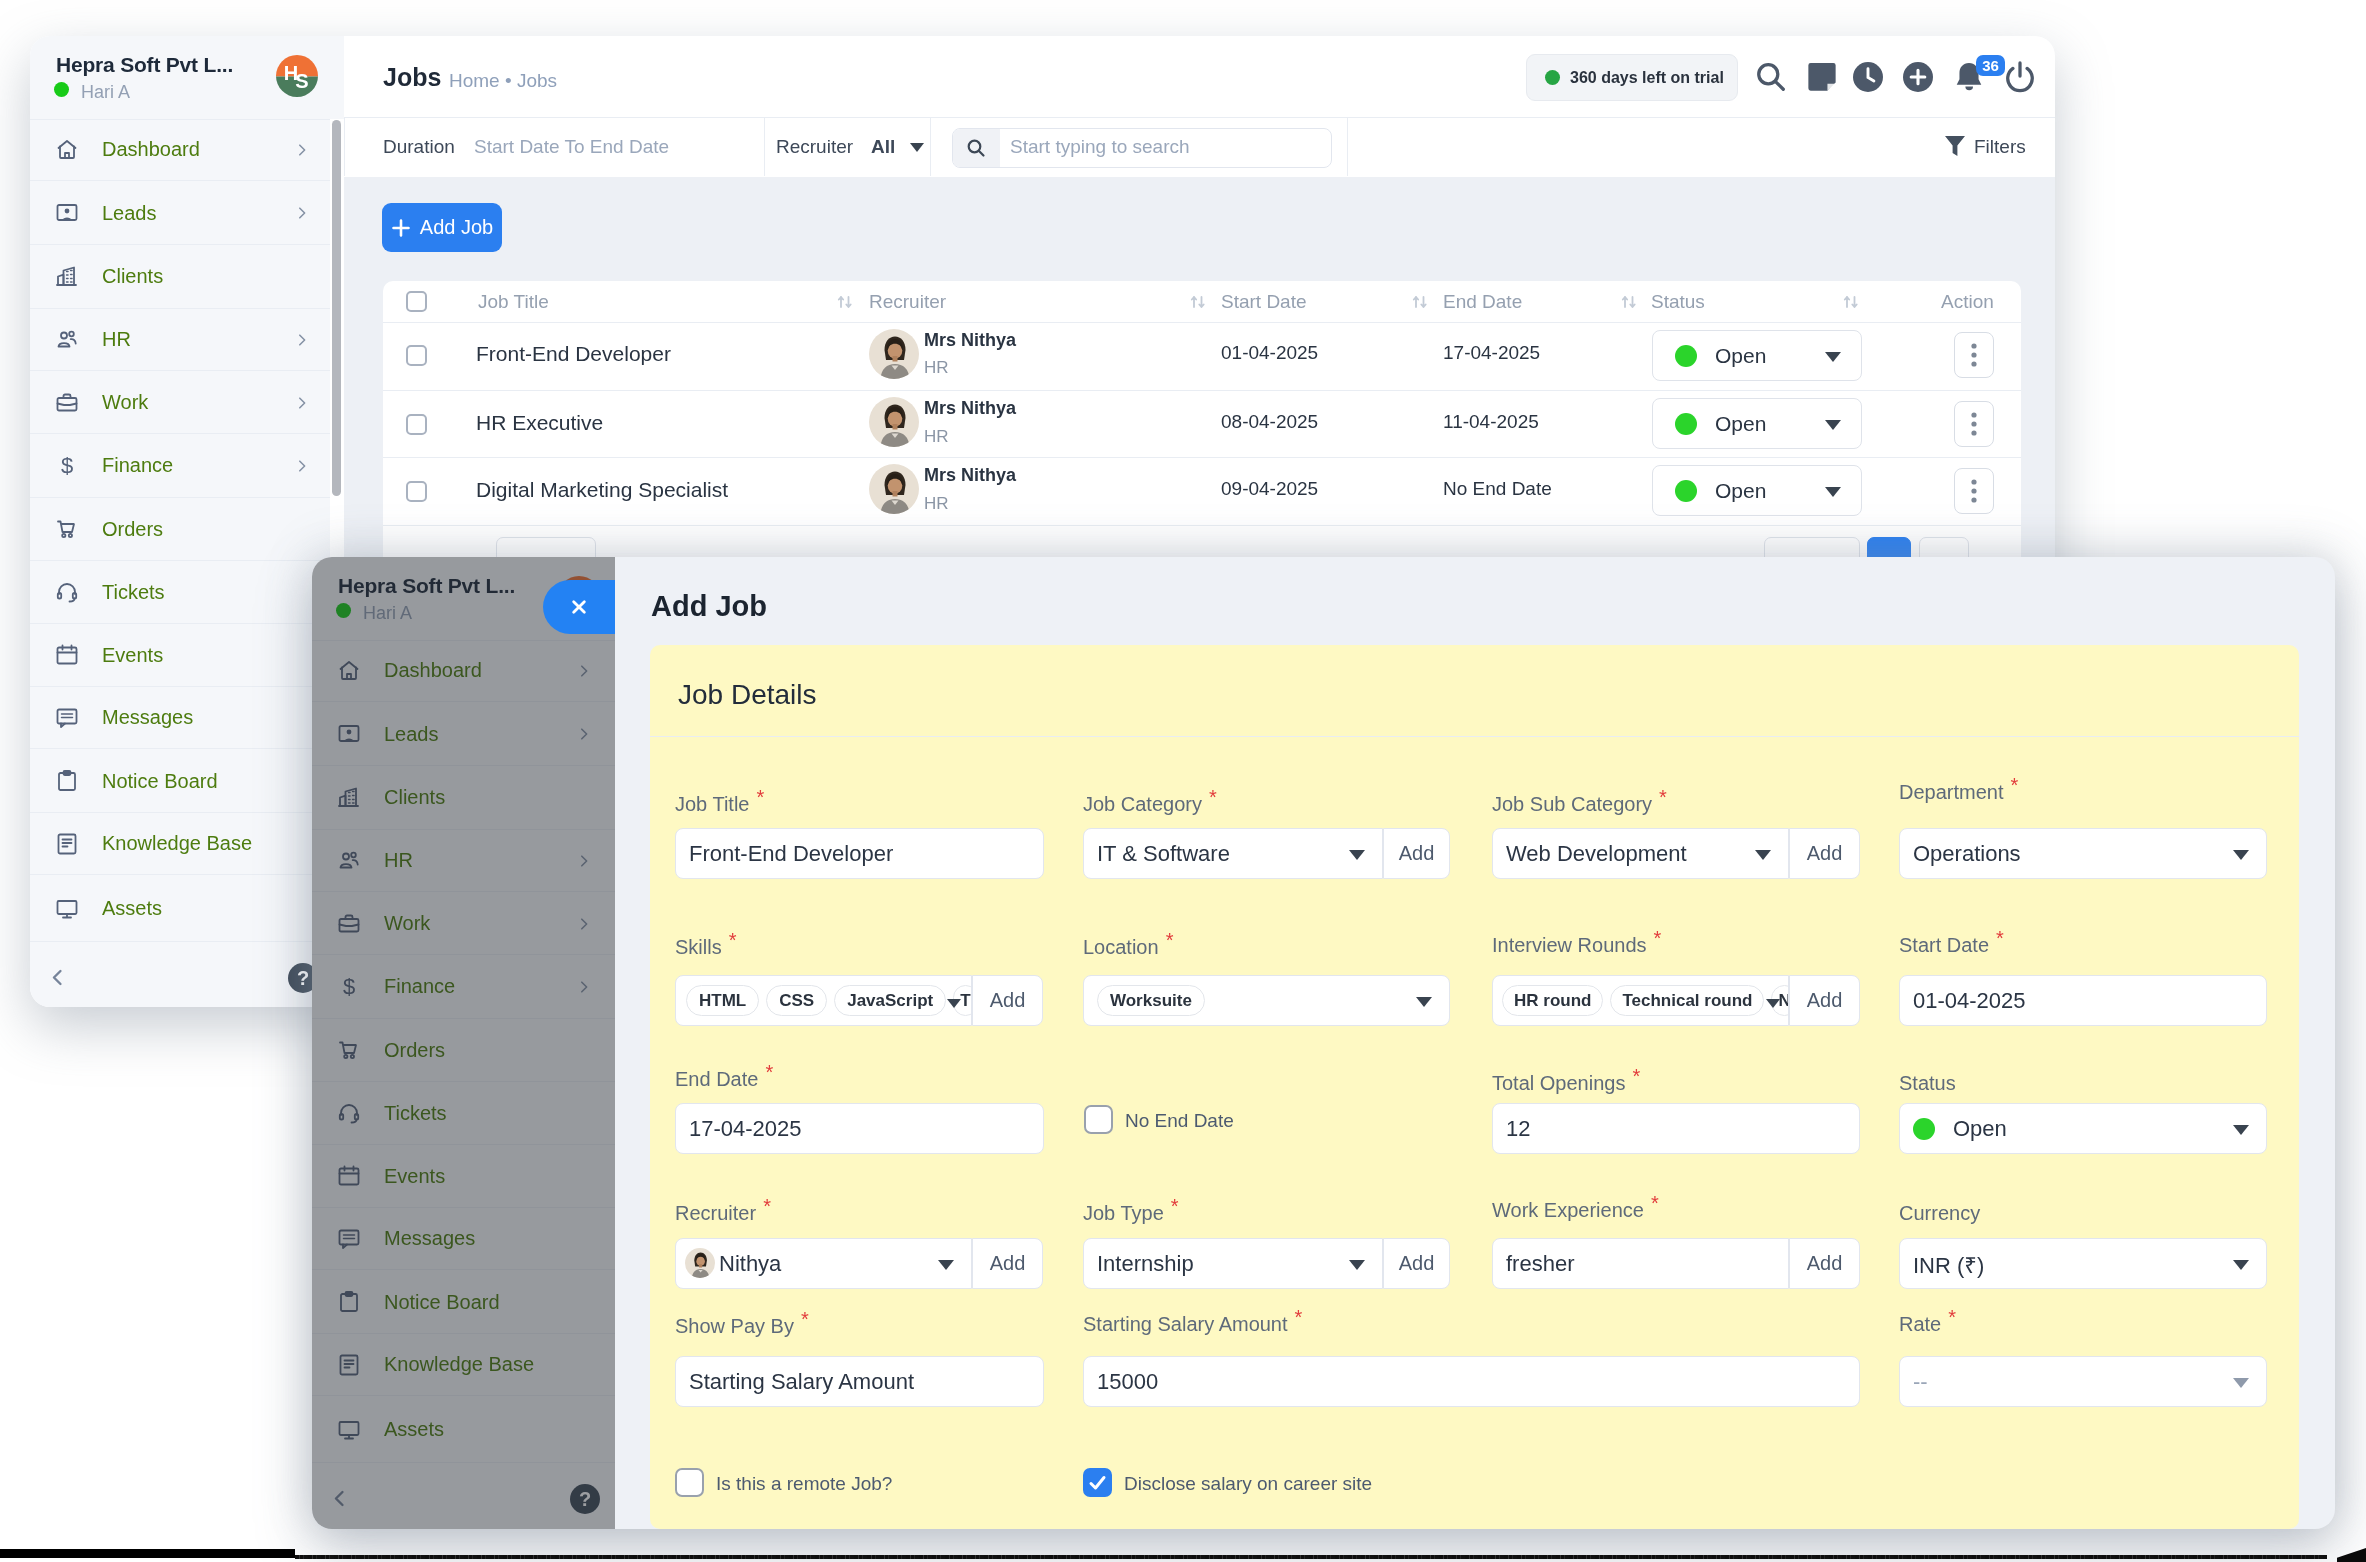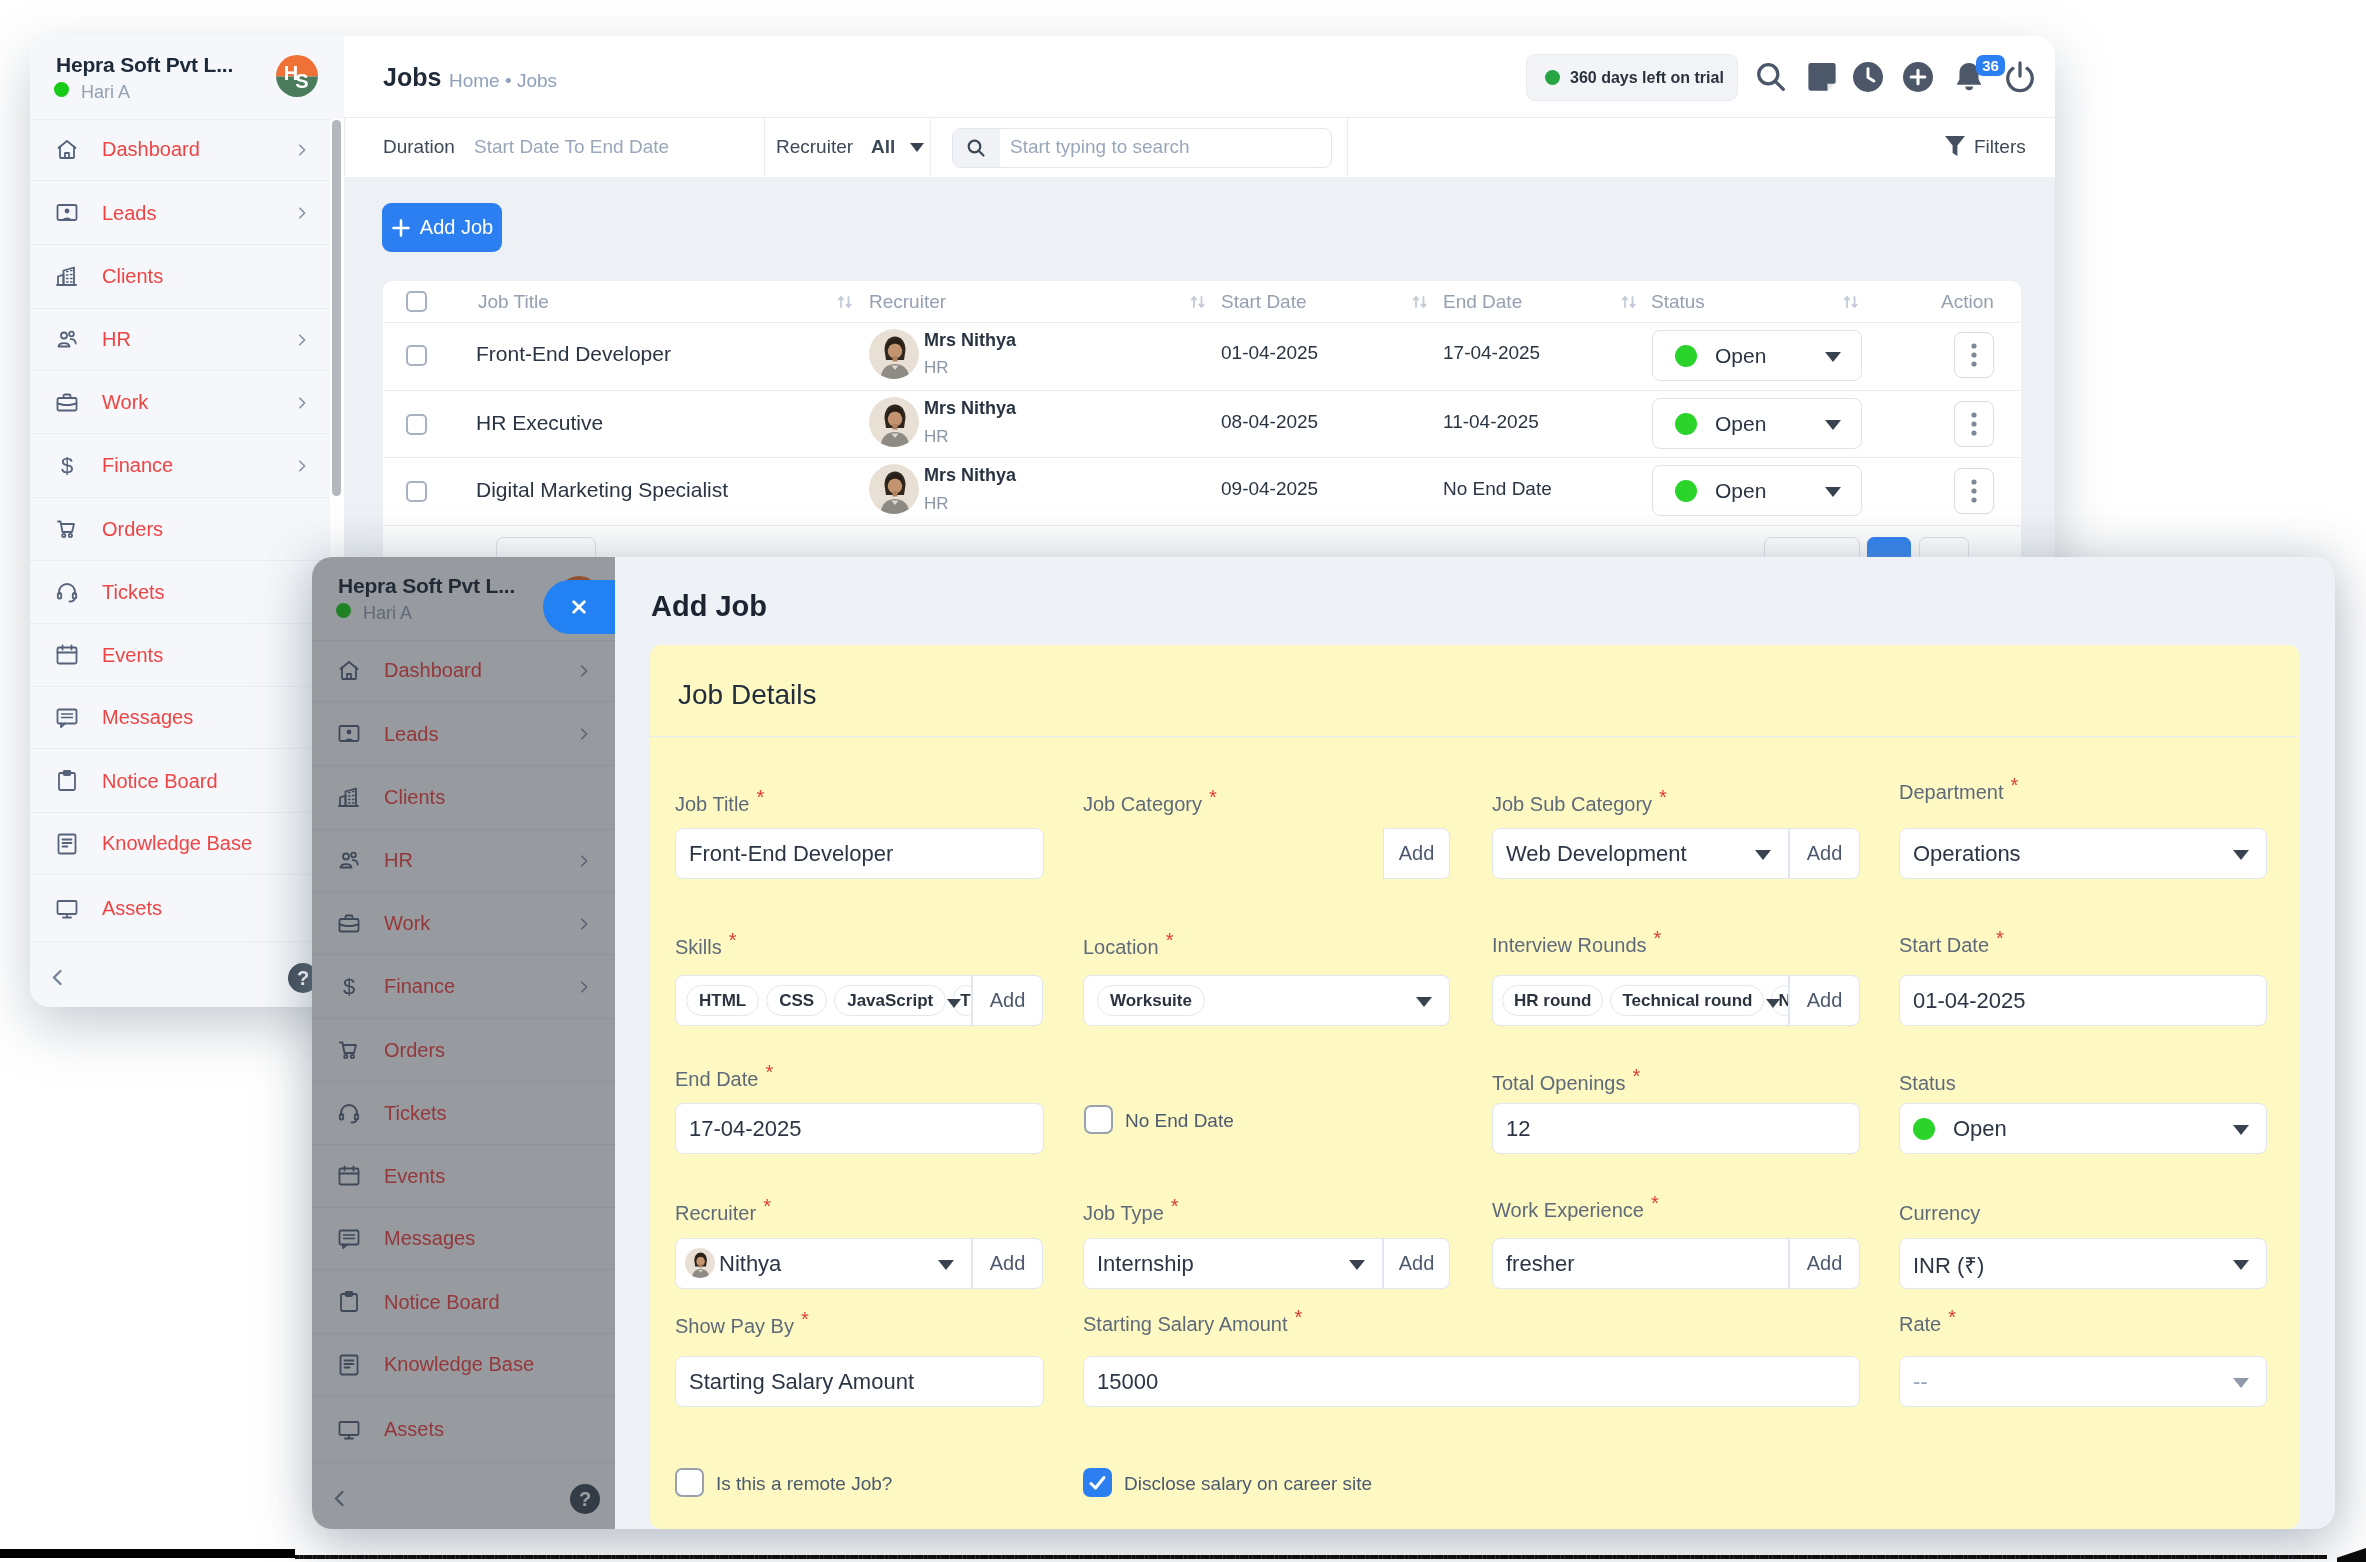--- a/index.html
+++ b/index.html
@@ -8,21 +8,21 @@
 .a{position:absolute}
 .win1{position:absolute;left:30px;top:36px;width:2025px;height:971px;background:#fff;border-radius:20px;box-shadow:0 20px 54px rgba(125,135,150,.42);overflow:hidden}
 .win2{position:absolute;left:312px;top:557px;width:2023px;height:972px;background:#eef1f6;border-radius:20px;box-shadow:0 -6px 45px rgba(125,135,150,.25),0 20px 54px rgba(125,135,150,.45);overflow:hidden}
 
 .sbin{position:absolute;left:0;top:0;width:300px;height:100%;background:#f5f7fa}
 .sb-co{position:absolute;left:26px;top:17px;font-size:21px;font-weight:bold;color:#1e2a3a;letter-spacing:-0.2px;max-width:213px;overflow:hidden;white-space:nowrap}
 .sb-dot{position:absolute;left:24px;top:46px;width:15px;height:15px;border-radius:50%;background:#18cb18}
 .sb-user{position:absolute;left:51px;top:46px;font-size:18px;color:#93a0b4}
 .mi{position:absolute;left:0;width:100%;border-bottom:1px solid #e9edf3;display:flex;align-items:center}
 .mi svg{position:absolute;left:24px;top:50%;transform:translateY(-50%);width:26px;height:26px}
-.mi .lb{position:absolute;left:72px;font-size:20px;color:#ef4444}
+.mi .lb{position:absolute;left:72px;font-size:20px;color:#4d7c0f}
 .mi .ch{position:absolute;left:265px;top:50%;transform:translateY(-50%);width:14px;height:14px}
 .thumb{position:absolute;left:302px;top:84px;width:9px;height:376px;border-radius:5px;background:#b4b7bd}
 .ft-q{position:absolute;width:30px;height:30px;border-radius:50%;background:#3e4a58;color:#fff;font-size:20px;font-weight:bold;display:flex;align-items:center;justify-content:center}
 
 .m1{position:absolute;left:314px;top:0;width:1711px;height:100%}
 .vline{position:absolute;background:#e9edf3;width:1px}
 .hline{position:absolute;background:#e9edf3;height:1px}
 .jtitle{position:absolute;left:39px;top:27px;font-size:25px;font-weight:bold;color:#1f2937}
 .bcrumb{position:absolute;left:105px;top:34px;font-size:19px;color:#8fa0ba}
 .badge{position:absolute;left:1182px;top:18px;width:212px;height:47px;background:#f2f4f7;border:1px solid #e7eaef;border-radius:9px;display:flex;align-items:center;font-size:16px;font-weight:bold;color:#2a323e;white-space:nowrap}
@@ -548,20 +548,21 @@
     </div>
 <div class="ajtitle">Add Job</div>
 <div class="fcard">
       <div class="jdtitle">Job Details</div>
 <div class="hline" style="left:0;top:91px;width:100%"></div>
 <div class="fl" style="left:25px;top:148px">Job Title<span class="req">*</span></div>
 <div class="fl" style="left:433px;top:148px">Job Category<span class="req">*</span></div>
 <div class="fl" style="left:842px;top:148px">Job Sub Category<span class="req">*</span></div>
 <div class="fl" style="left:1249px;top:136px">Department<span class="req">*</span></div>
 <div class="inp" style="left:25px;top:183px;width:369px">Front-End Developer</div>
+<div class="inp" style="left:433px;top:183px;width:300px;border-radius:8px 0 0 8px">IT &amp; Software<span style="position:absolute;right:17px;top:21px;width:0;height:0;border-left:8px solid transparent;border-right:8px solid transparent;border-top:10px solid #39434f"></span></div>
 <div class="addb" style="left:733px;top:183px;width:67px;border-radius:0 8px 8px 0">Add</div>
 <div class="inp" style="left:842px;top:183px;width:297px;border-radius:8px 0 0 8px">Web Development<span style="position:absolute;right:17px;top:21px;width:0;height:0;border-left:8px solid transparent;border-right:8px solid transparent;border-top:10px solid #39434f"></span></div>
 <div class="addb" style="left:1139px;top:183px;width:71px;border-radius:0 8px 8px 0">Add</div>
 <div class="inp" style="left:1249px;top:183px;width:368px">Operations<span style="position:absolute;right:17px;top:21px;width:0;height:0;border-left:8px solid transparent;border-right:8px solid transparent;border-top:10px solid #39434f"></span></div>
 <div class="fl" style="left:25px;top:291px">Skills<span class="req">*</span></div>
 <div class="fl" style="left:433px;top:291px">Location<span class="req">*</span></div>
 <div class="fl" style="left:842px;top:289px">Interview Rounds<span class="req">*</span></div>
 <div class="fl" style="left:1249px;top:289px">Start Date<span class="req">*</span></div>
 <div class="inp" style="left:25px;top:330px;width:297px;padding:0 10px;overflow:hidden;border-radius:8px 0 0 8px">
         <span class="chip">HTML</span>

